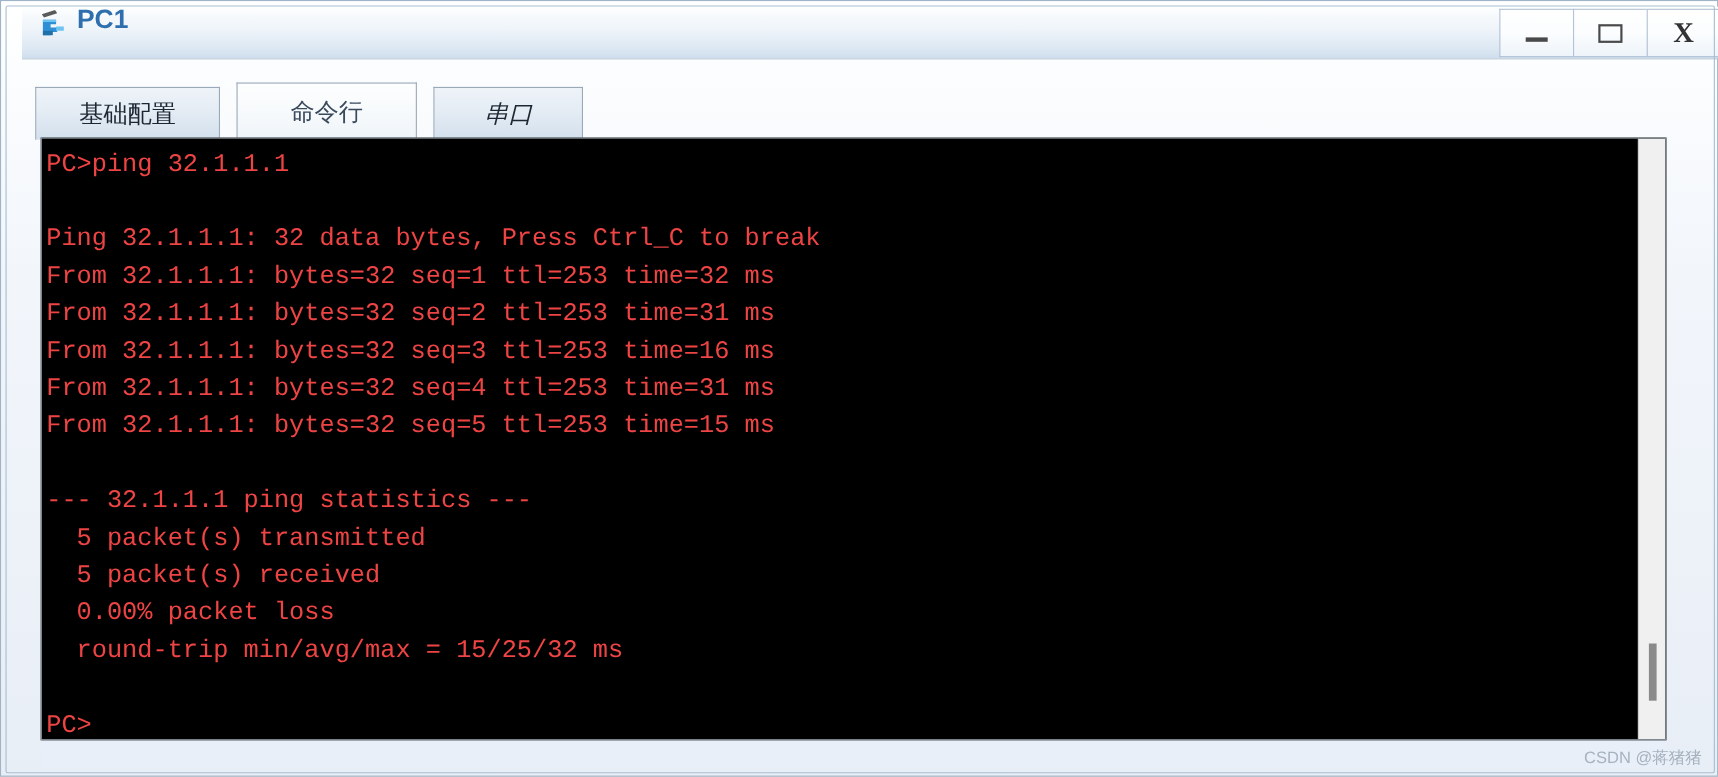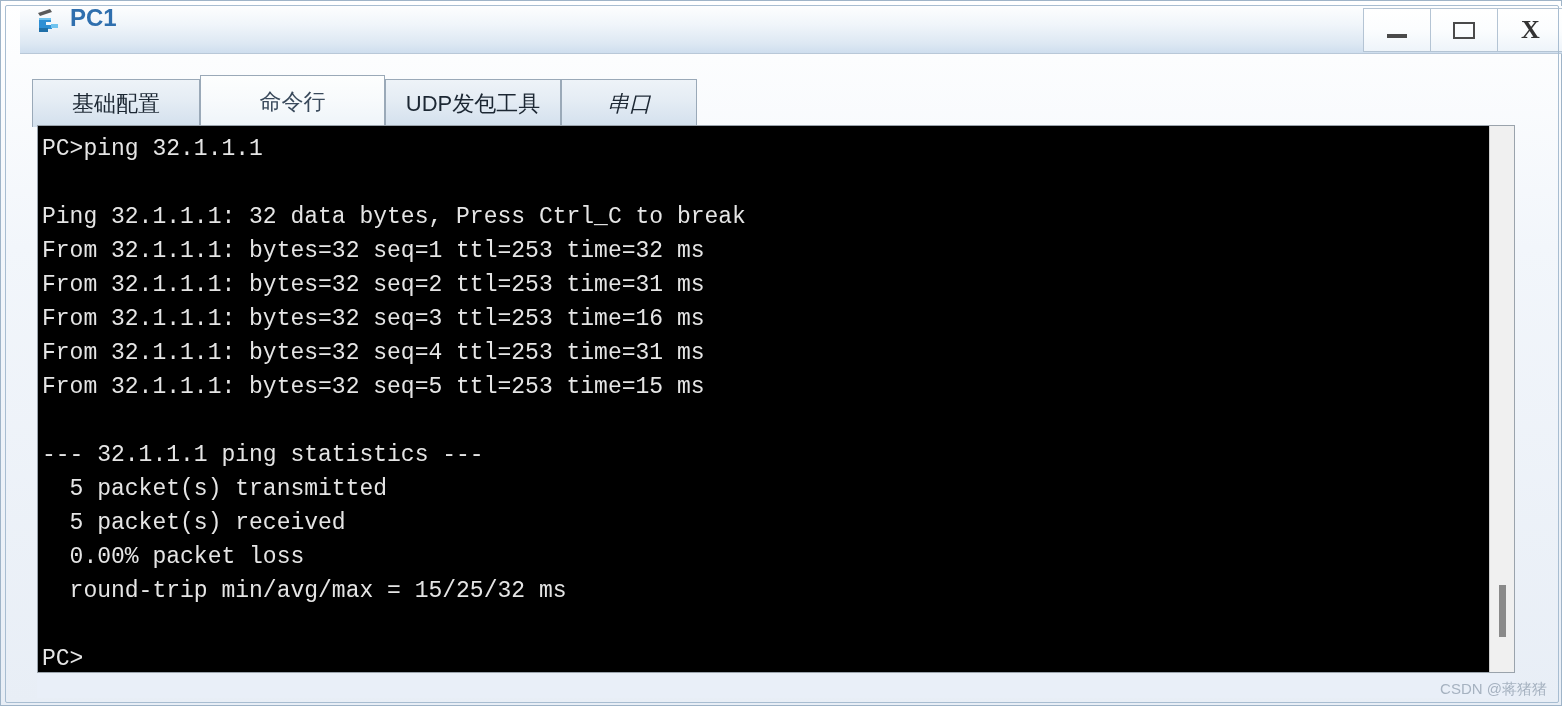--- a/index.html
+++ b/index.html
@@ -117,21 +117,21 @@
   .tab {
     height: 48px;
     box-sizing: border-box;
     border: 1px solid #9aa9b8;
     border-bottom: none;
     display: flex;
     align-items: center;
     justify-content: center;
     font-size: 22px;
     color: #1c2733;
-    margin-right: 0;
+    margin-right: 15px;
     cursor: pointer;
     padding: 0 16px;
     background: linear-gradient(to bottom, #eef3f8 0%, #e4ecf4 45%, #d3e0ed 100%);
   }
   .tab.selected {
     background: linear-gradient(to bottom, #fdfefe 0%, #f7fafc 50%, #eef4f9 100%);
     height: 52px;
     color: #3a4a5c;
   }
 
@@ -147,21 +147,21 @@
     background: #000000;
     overflow: hidden;
   }
   .terminal {
     position: absolute;
     left: 0; top: 0;
     width: 1450px;
     height: 546px;
     padding: 6px 0 0 4px;
     box-sizing: border-box;
-    color: #e5e5e5;
+    color: #ef4444;
     font-family: "Liberation Mono", "DejaVu Sans Mono", monospace;
     font-size: 23px;
     line-height: 34px;
     white-space: pre;
     overflow: hidden;
   }
   .term-line { height: 34px; }
 
   .scrollbar {
     position: absolute;
@@ -233,25 +233,22 @@
       </div>
     </div>
   </div>
 
   <div class="window-inner-border"></div>
 
   <div class="tabstrip" id="tabstrip">
       <div class="tab" style="width: 168px;">
         <span>基础配置</span>
       </div>
-      <div class="tab selected" style="width: 185px;">
+      <div class="tab selected" style="width: 164px;">
         <span>命令行</span>
-      </div>
-      <div class="tab" style="width: 176px;">
-        <span>UDP发包工具</span>
       </div>
       <div class="tab" style="width: 136px; font-style: italic;">
         <span>串口</span>
       </div>
     </div>
 
   <div class="terminal-wrap">
     <div class="terminal" id="terminal"><div class="term-line">PC&gt;ping 32.1.1.1</div><div class="term-line">&nbsp;</div><div class="term-line">Ping 32.1.1.1: 32 data bytes, Press Ctrl_C to break</div><div class="term-line">From 32.1.1.1: bytes=32 seq=1 ttl=253 time=32 ms</div><div class="term-line">From 32.1.1.1: bytes=32 seq=2 ttl=253 time=31 ms</div><div class="term-line">From 32.1.1.1: bytes=32 seq=3 ttl=253 time=16 ms</div><div class="term-line">From 32.1.1.1: bytes=32 seq=4 ttl=253 time=31 ms</div><div class="term-line">From 32.1.1.1: bytes=32 seq=5 ttl=253 time=15 ms</div><div class="term-line">&nbsp;</div><div class="term-line">--- 32.1.1.1 ping statistics ---</div><div class="term-line">  5 packet(s) transmitted</div><div class="term-line">  5 packet(s) received</div><div class="term-line">  0.00% packet loss</div><div class="term-line">  round-trip min/avg/max = 15/25/32 ms</div><div class="term-line">&nbsp;</div><div class="term-line">PC&gt;</div></div>
     <div class="scrollbar">
       <div class="scroll-thumb" id="thumb" style="height: 52px; top: 458.64px;"></div>

